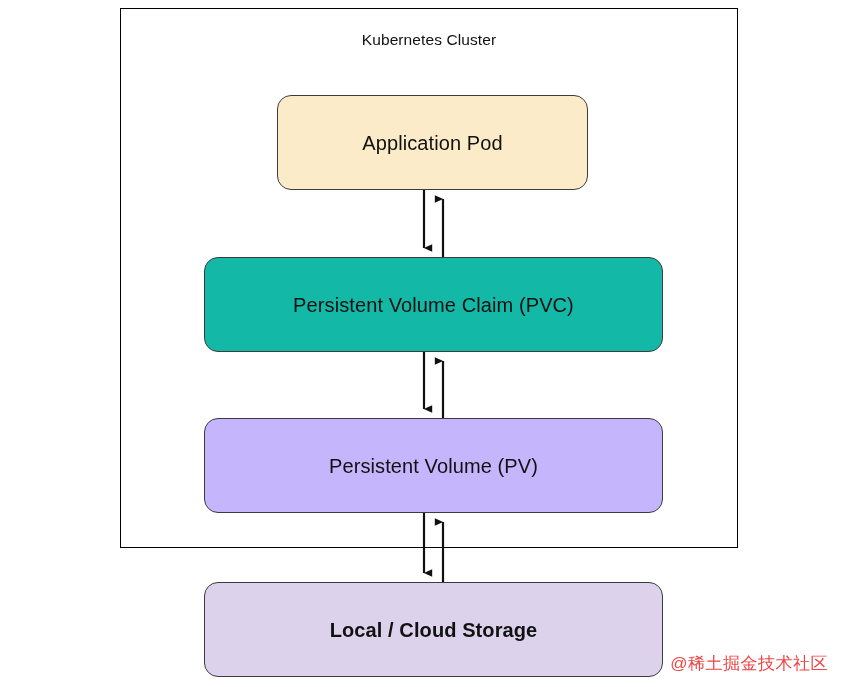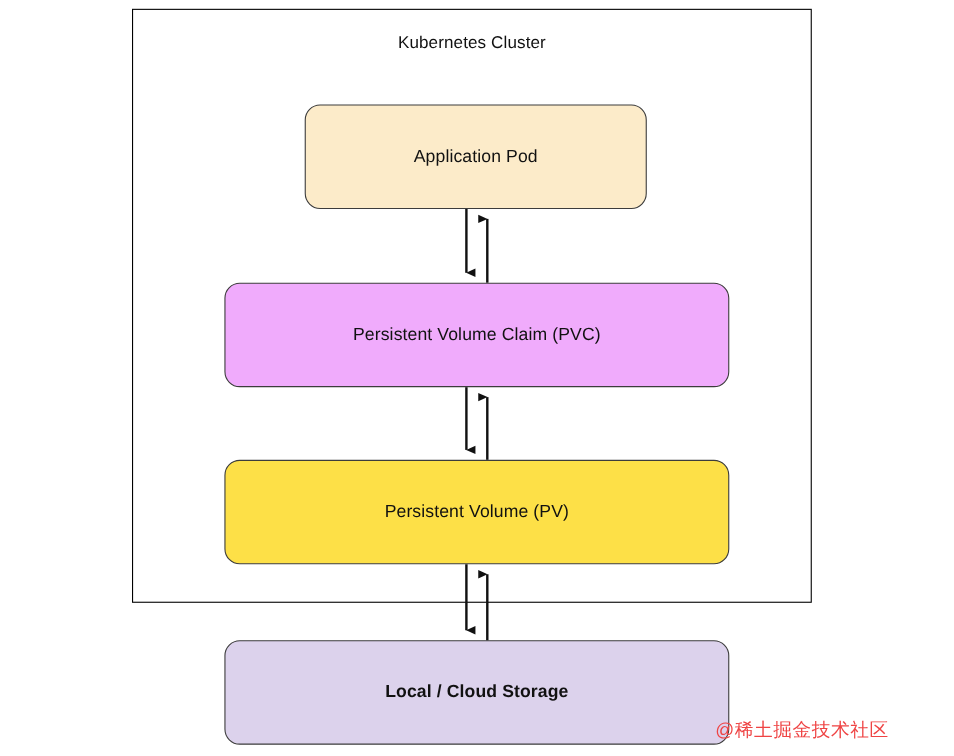--- a/index.html
+++ b/index.html
@@ -15,20 +15,21 @@
     font-family: "Liberation Sans", sans-serif;
     color: #000000;
   }
 
   #diagram-canvas {
     position: absolute;
     left: 0;
     top: 0;
     width: 820px;
     height: 687px;
+    padding-left: 20px;
   }
 
   
   .cluster-box {
     position: absolute;
     left: 120px;
     top: 8px;
     width: 618px;
     height: 540px;
     border: 1.6px solid #000000;
@@ -53,21 +54,21 @@
     position: absolute;
     box-sizing: border-box;
     border: 1.4px solid #3b3b3b;
     border-radius: 14px;
     display: flex;
     align-items: center;
     justify-content: center;
     text-align: center;
   }
   .node .node-label {
-    font-size: 16px;
+    font-size: 20px;
     line-height: 26px;
     color: #111111;
     letter-spacing: 0.1px;
   }
 
   
   #node-app-pod {
     left: 277px;
     top: 95px;
     width: 311px;
@@ -75,31 +76,31 @@
     background: #fcebc9;
     border-color: #3c3c3c;
   }
 
   
   #node-pvc {
     left: 204px;
     top: 257px;
     width: 459px;
     height: 95px;
-    background: #f0abfc;
+    background: #14b8a6;
     border-color: #3c3c3c;
   }
 
   
   #node-pv {
     left: 204px;
     top: 418px;
     width: 459px;
     height: 95px;
-    background: #fde047;
+    background: #c4b5fd;
     border-color: #3c3c3c;
   }
 
   
   #node-storage {
     left: 204px;
     top: 582px;
     width: 459px;
     height: 95px;
     background: #dcd2ec;

